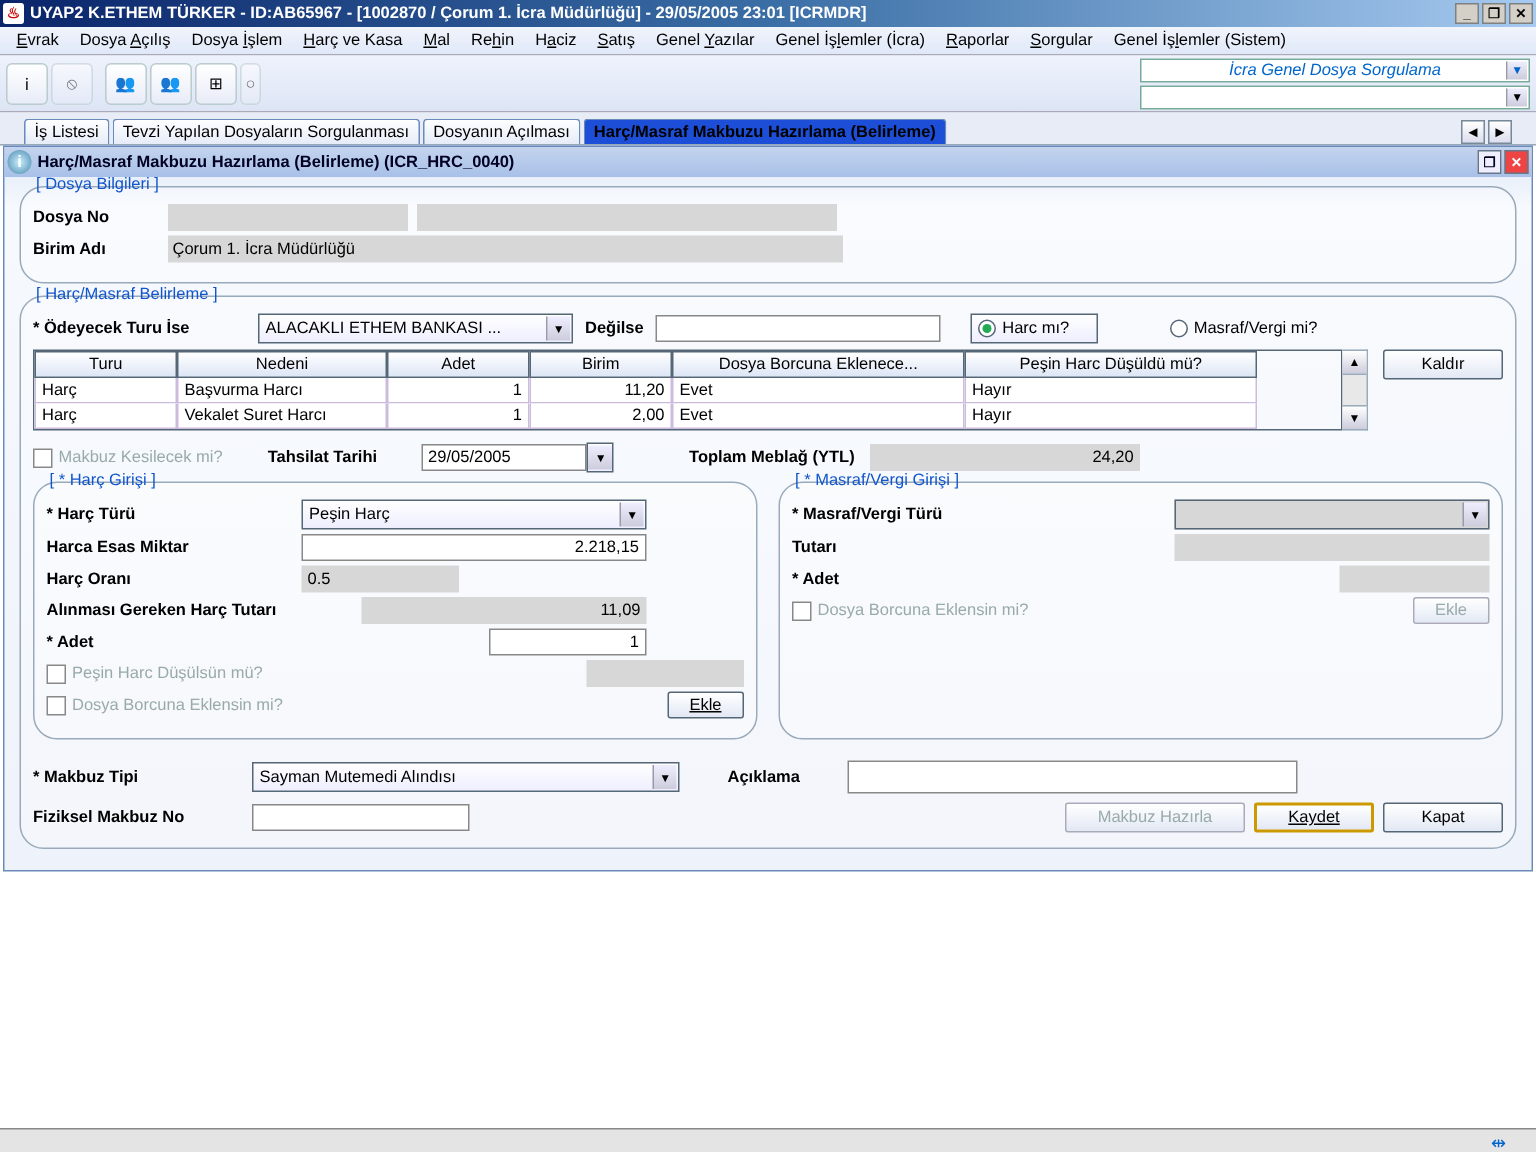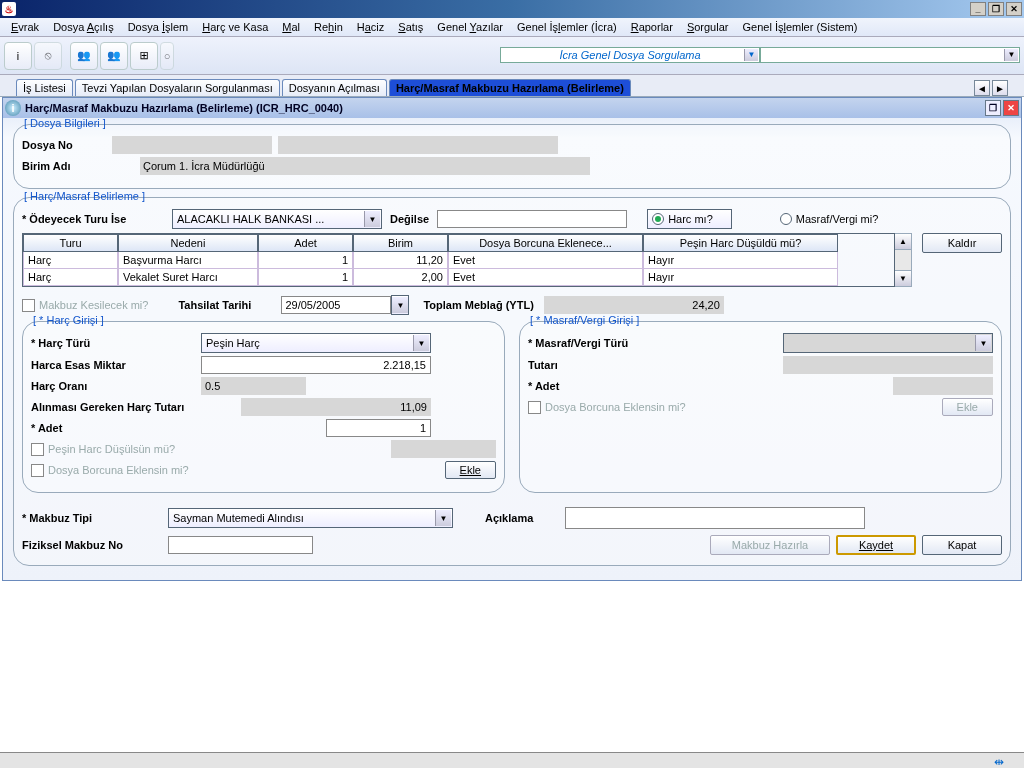--- a/index.html
+++ b/index.html
@@ -17,21 +17,21 @@
 .menubar .mitem u { text-decoration: underline; }
 
 
 .toolbar { height: 38px; background: linear-gradient(#eef2fc, #dde5f5); border-bottom: 1px solid #aab; display: flex; align-items: center; padding: 0 4px; }
 .toolbar .tbtn { width: 28px; height: 28px; border: 1px solid #bcc; border-radius: 4px; background: linear-gradient(#fff,#e8ecf8); margin-right: 2px; display:flex; align-items:center; justify-content:center; }
 .toolbar .tbtn.disabled { opacity:.55;}
 .toolbar .tflex { flex:1; }
 .toolbar .topdrop { width: 260px; height:16px; border:1px solid #7a9; background:#fff; margin-bottom:2px; text-align:center; color:#06c; font-style:italic; display:flex; align-items:center; justify-content:center; position:relative;}
 .toolbar .topdrop2 { width: 260px; height:16px; border:1px solid #7a9; background:#fff; position:relative; display:flex; align-items:center;}
 .toolbar .ddarrow { position:absolute; right:1px; top:1px; width:14px; height:12px; background:linear-gradient(#eef,#ccd); border-left:1px solid #99a; display:flex; align-items:center; justify-content:center; font-size:8px;}
-.toolbar .rightcol { display:flex; }
+.toolbar .rightcol { display:flex; flex-direction:column; }
 
 
 .tabrow { height: 22px; background: #e8ecf6; border-bottom:1px solid #9ab; display:flex; align-items:flex-end; padding: 0 16px; }
 .tabrow .tab { border:1px solid #6a8abc; border-bottom:none; padding:2px 6px; margin-right:2px; background:linear-gradient(#fdfeff,#e6ecf8); border-radius:3px 3px 0 0; cursor:default;}
 .tabrow .tab.active { background:#1d4ed8; font-weight:bold; }
 .tabrow .tabflex{flex:1;}
 .tabrow .navbtn{ width:16px; height:16px; border:1px solid #789; background:linear-gradient(#fff,#dde); margin-left:2px; display:flex;align-items:center;justify-content:center;font-size:10px;}
 
 
 .subwin { margin:0 2px; border:1px solid #6a8abc; background: linear-gradient(#dce6f6,#f6f9fe 40px,#eef2fa);}
@@ -43,21 +43,21 @@
 
 .content { padding: 6px 10px; }
 
 
 .group { border:1px solid #9ab; border-radius:16px; padding:8px 8px 10px 8px; margin-bottom:8px; position:relative; background:rgba(255,255,255,.3);}
 .group .legend { position:absolute; top:-8px; left:8px; background:transparent; color:#15c; padding:0 2px;}
 .row { display:flex; align-items:center; margin:3px 0; }
 .lbl { font-weight:bold; min-width:90px; }
 .lbl2 { font-weight:bold; min-width:170px;}
 .inp { height:18px; background:#d7d7d7; border:none; padding:0 3px;}
-.inp.w1{width:160px;} .inp.w2{width:280px; margin-left:6px;} .inp.w3{width:450px;margin-left:28px;}
+.inp.w1{width:160px;} .inp.w2{width:280px; margin-left:6px;} .inp.w3{width:450px;}
 .sel { height:20px; border:1px solid #567; background:linear-gradient(#fff,#eef); padding:0 18px 0 4px; position:relative; display:flex; align-items:center;}
 .sel .ar{ position:absolute;right:1px;top:1px;bottom:1px;width:16px;background:linear-gradient(#eef,#ccd);border-left:1px solid #99a;display:flex;align-items:center;justify-content:center;font-size:8px;}
 .txt { height:18px; border:1px solid #888; background:#fff; padding:0 3px; display:flex; align-items:center;}
 
 
 .radio { display:flex; align-items:center; margin-right:18px;}
 .radio .dot{width:12px;height:12px;border:1px solid #567;border-radius:50%;margin-right:4px;display:flex;align-items:center;justify-content:center;background:#fff;}
 .radio.sel .dot::after{content:"";width:6px;height:6px;background:#2a5;border-radius:50%;}
 
 
@@ -89,20 +89,21 @@
 .footer-row .flex{flex:1;}
 
 .statusbar{position:fixed;bottom:0;left:0;right:0;height:16px;background:#e4e4e4;border-top:1px solid #888;}
 .statusbar .grip{position:absolute;right:20px;top:2px;color:#06c;font-size:12px;}
 </style>
 </head>
 <body>
 
 <div class="titlebar">
   <span class="java-icon">♨</span>
+  <span>UYAP2    K.ETHEM TÜRKER - ID:AB65967 - [1002870 / Çorum 1. İcra Müdürlüğü] - 29/05/2005 23:01 [ICRMDR]</span>
   <span class="spacer"></span>
   <span class="winbtn">_</span>
   <span class="winbtn">❐</span>
   <span class="winbtn">✕</span>
 </div>
 
 <div class="menubar" id="menubar">
     <span class="mitem"><u>E</u>vrak</span>
     <span class="mitem">Dosya <u>A</u>çılış</span>
     <span class="mitem">Dosya <u>İ</u>şlem</span>
@@ -171,21 +172,21 @@
         <input class="inp w3" readonly="" value="Çorum 1. İcra Müdürlüğü" style="">
       </div>
     </div>
 
     <div class="group">
       <span class="legend">[ Harç/Masraf Belirleme ]</span>
 
       <div class="row">
         <span class="lbl" style="min-width:150px;">* Ödeyecek Turu İse</span>
         <div class="sel" style="width:210px;">
-          <span>ALACAKLI HALK BANKASI ...</span>
+          <span>ALACAKLI ETHEM BANKASI ...</span>
             <span class="ar">▼</span>
         </div>
         <span class="lbl" style="min-width:auto; margin:0 8px;">Değilse</span>
         <div class="txt" style="width:190px;"></div>
         <div style="width:20px;"></div>
         <div class="radio sel">
             <span class="dot"></span>
             <span>Harc mı?</span>
           </div>
         <div style="width:30px;"></div>
@@ -242,21 +243,21 @@
         <div style="width:30px;"></div>
         <span class="lbl" style="min-width:auto;">Tahsilat Tarihi</span>
         <div style="width:30px;"></div>
         <div class="txt" style="width:110px;">
             <span>29/05/2005</span>
           </div>
         <div class="sel" style="width:18px;padding:0;">
             <span class="ar" style="right:0;left:0;width:auto;border:none;">▼</span>
           </div>
         <div style="width:14px;"></div>
-        <span class="lbl" style="min-width:auto;">Toplam Meblağ (YTL)</span>
+        <span class="lbl" style="min-width:auto;margin-left:36px;">Toplam Meblağ (YTL)</span>
         <div style="width:10px;"></div>
         <input class="field-ro" style="width: 180px;" readonly="" value="24,20">
       </div>
 
       <div class="cols" style="margin-top:6px;">
 
         <div class="group">
           <span class="legend">[ * Harç Girişi ]</span>
           <div class="row">
               <span class="lbl2">* Harç Türü</span>

